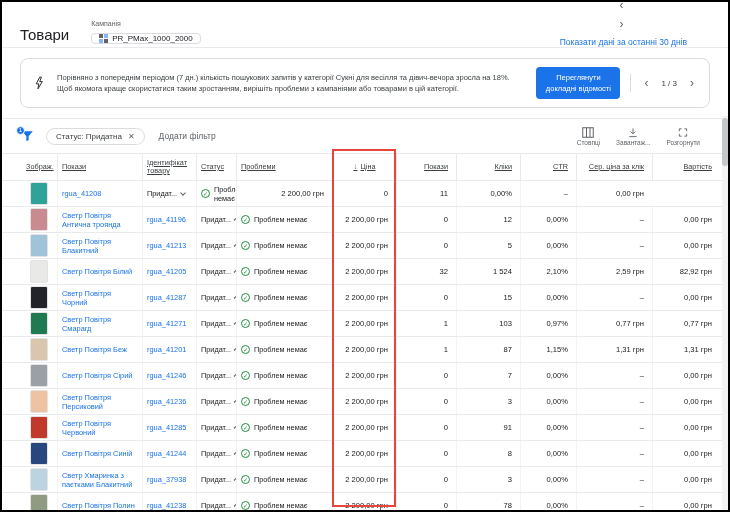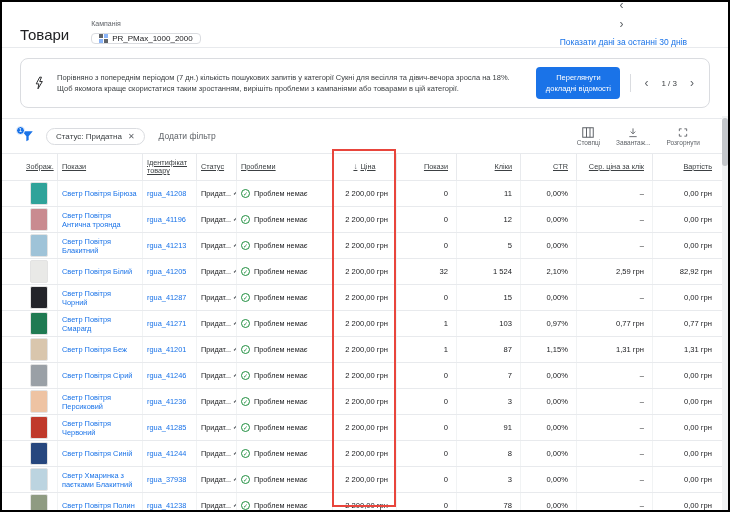--- a/index.html
+++ b/index.html
@@ -206,23 +206,20 @@
       <div class="th num">Сер. ціна за клік</div>
       <div class="th num">Вартість</div>
     </div>
 
     <div class="tbody">
         <div class="trow">
           <div class="td">
             <span class="thumb" style="background:#2fa39a"></span>
           </div>
           <div class="td">
-            <a class="lnk">Светр Повітря Бірюза</a>
-          </div>
-          <div class="td">
             <a class="lnk">rgua_41208</a>
           </div>
           <div class="td c-status">
             <span>Придат...</span>
             <span class="chevdown"></span>
           </div>
           <div class="td c-prob">
             <span class="ok">✓</span>
             <span>Проблем немає</span>
           </div>

